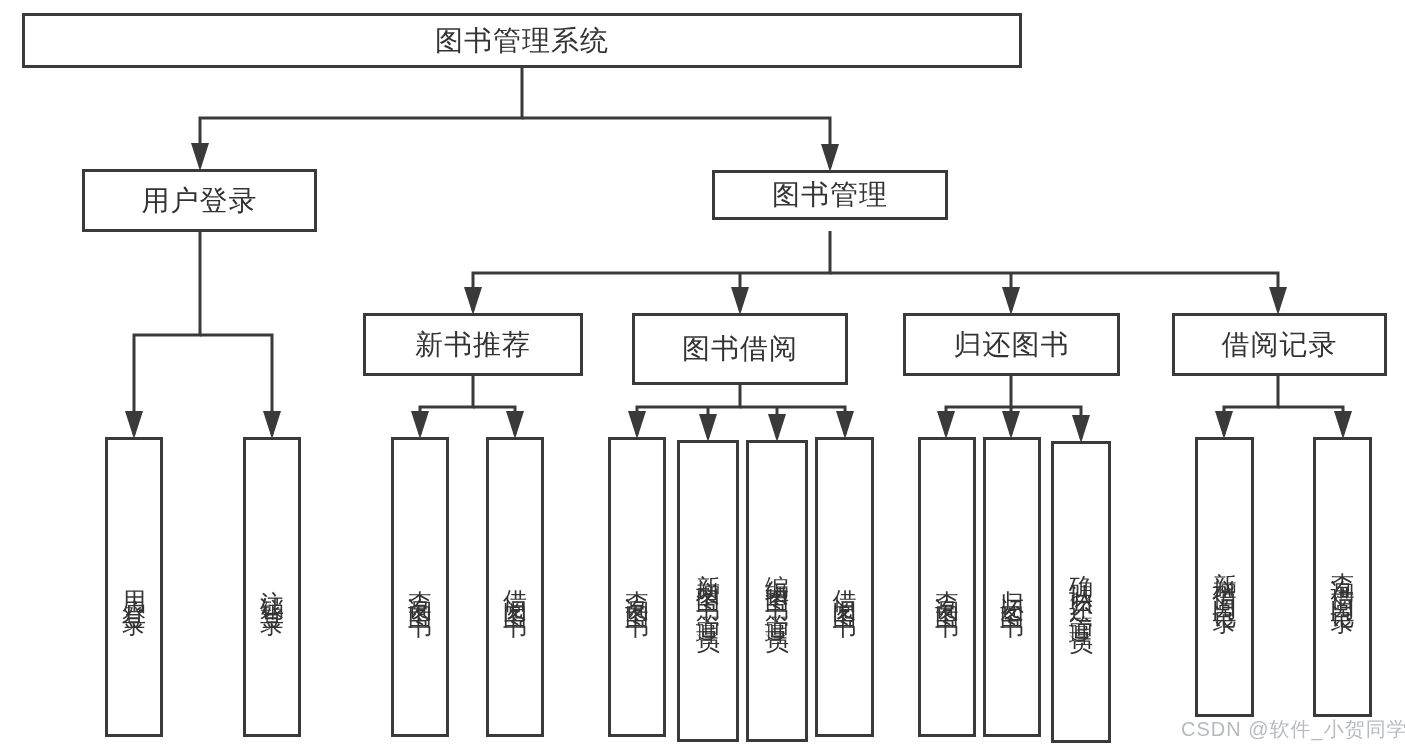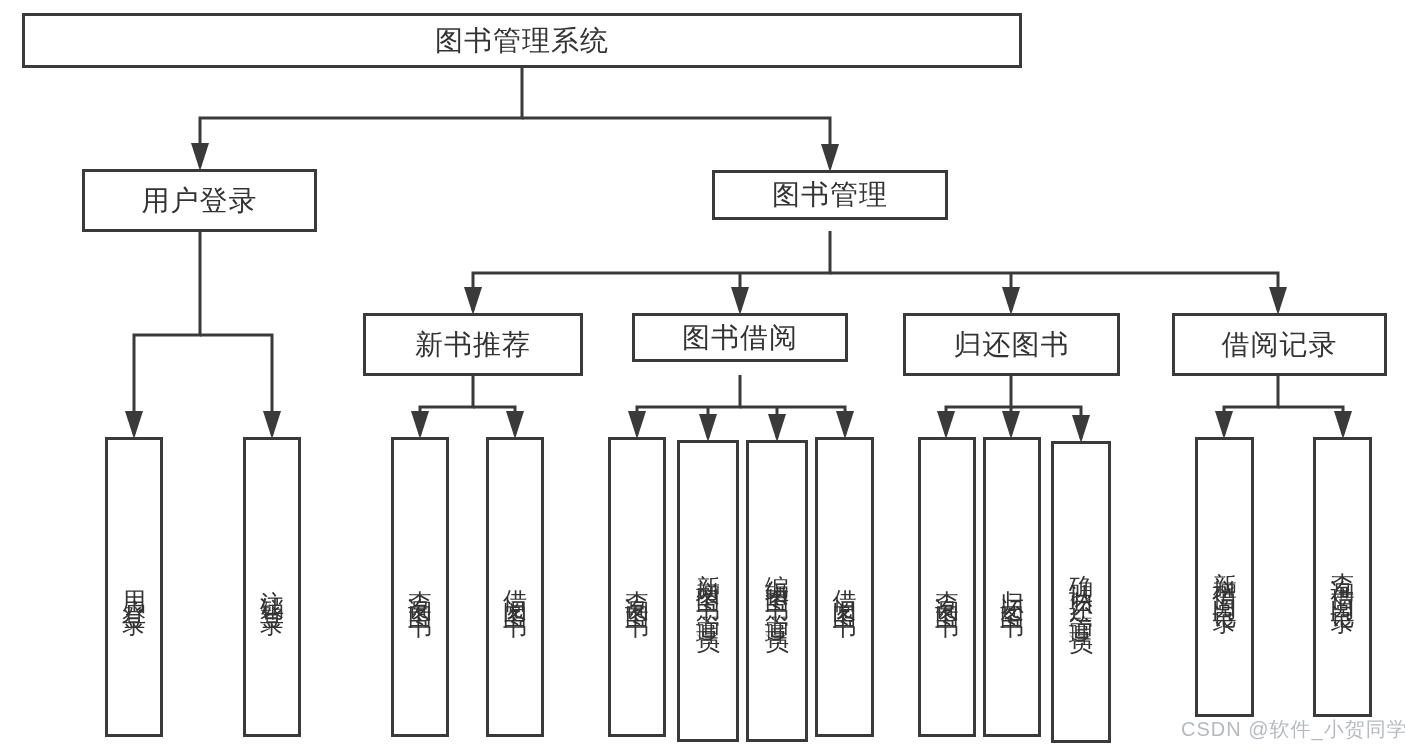--- a/index.html
+++ b/index.html
@@ -105,21 +105,21 @@
       <polygon points="1334,411 1352,411 1343,439"></polygon>
     </g>
   </svg>
 
   <div class="node h-node" style="left:22px; top:13px; width:1000px; height:55px;">图书管理系统</div>
 
   <div class="node h-node" style="left:82px; top:169px; width:235px; height:63px;">用户登录</div>
   <div class="node h-node" style="left:712px; top:170px; width:236px; height:50px;text-align:right;">图书管理</div>
 
   <div class="node h-node" style="left:363px; top:313px; width:220px; height:63px;">新书推荐</div>
-  <div class="node h-node" style="left:632px; top:313px; width:216px; height:49px;">图书借阅</div>
+  <div class="node h-node" style="left:632px; top:313px; width:216px; height:72px;">图书借阅</div>
   <div class="node h-node" style="left:903px; top:313px; width:217px; height:63px;">归还图书</div>
   <div class="node h-node" style="left:1172px; top:313px; width:215px; height:63px;">借阅记录</div>
 
   <div class="node v-node" style="left:105px; top:437px; width:58px; height:300px;">
     <span class="vtext">用户登录</span>
   </div>
   <div class="node v-node" style="left:243px; top:437px; width:58px; height:300px;">
     <span class="vtext">注销登录</span>
   </div>
 

